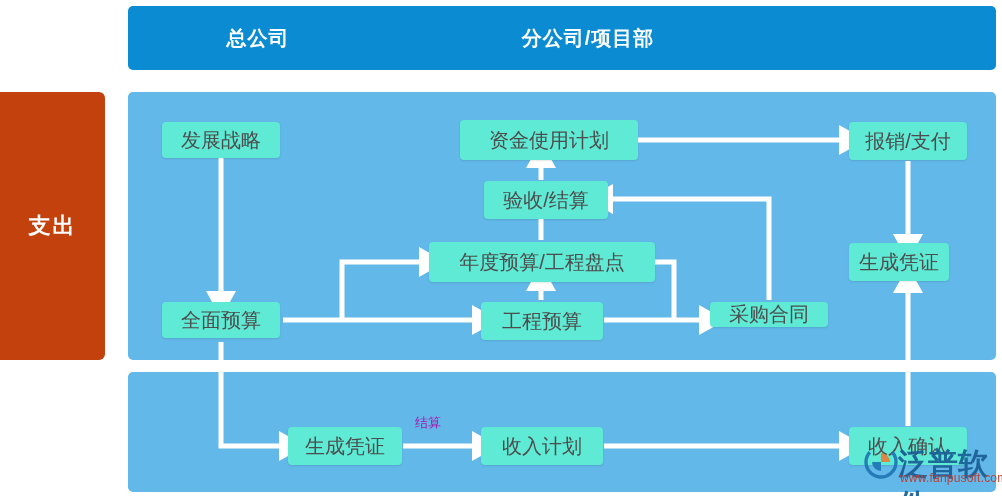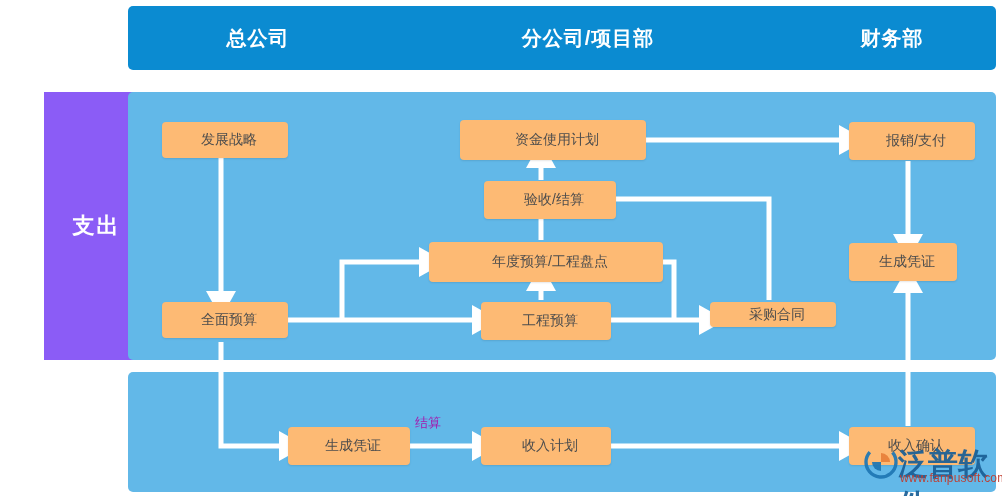--- a/index.html
+++ b/index.html
@@ -8,41 +8,41 @@
   #root{position:relative;width:1002px;height:496px;background:#fff;}
 
   
   .header-bar{position:absolute;left:128px;top:6px;width:868px;height:64px;
               background:#0b8bd1;border-radius:5px;}
   .header-cell{position:absolute;top:0;height:64px;display:flex;
                align-items:center;justify-content:center;
                color:#ffffff;font-size:20px;font-weight:bold;letter-spacing:1px;}
 
   
-  .rowlabel{position:absolute;left:0;background:#8b5cf6;
+  .rowlabel{position:absolute;left:0;background:#c2410c;
             border-top-right-radius:6px;border-bottom-right-radius:6px;
             display:flex;align-items:center;justify-content:center;
-            color:#fff;font-size:22px;font-weight:bold;letter-spacing:2px;margin-left:44px;}
+            color:#fff;font-size:22px;font-weight:bold;letter-spacing:2px;}
   .rowlabel.expense{top:92px;width:105px;height:268px;}
   .rowlabel.income{top:372px;width:105px;height:120px;}
 
   
   .panel{position:absolute;left:128px;background:#62b8e8;border-radius:5px;}
   .panel.expense{top:92px;width:868px;height:268px;}
   .panel.income{top:372px;width:868px;height:120px;}
 
   
   .flow{position:absolute;left:0;top:0;width:1002px;height:496px;
         pointer-events:none;}
 
   
-  .node{position:absolute;background:#fdba74;border-radius:4px;
+  .node{position:absolute;background:#5eead4;border-radius:4px;
         display:flex;align-items:center;justify-content:center;
-        color:#4d4d4d;font-size:14px;white-space:nowrap;
-        box-shadow:0 1px 2px rgba(0,0,0,.10);padding-left:8px;}
+        color:#4d4d4d;font-size:20px;white-space:nowrap;
+        box-shadow:0 1px 2px rgba(0,0,0,.10);}
 
   
   .edge-label{position:absolute;color:#a21caf;font-size:13px;white-space:nowrap;}
 
   
   .wm{position:absolute;left:862px;top:444px;width:138px;height:50px;
       pointer-events:none;opacity:.93;}
   .wm-txt{position:absolute;left:36px;top:0px;font-size:30px;font-weight:bold;
           color:#1a5f96;letter-spacing:0px;}
   .wm-url{position:absolute;left:38px;top:27px;font-size:12px;color:#c0392b;
@@ -52,23 +52,20 @@
 <body>
 
 <div id="root">
 
   <div class="header-bar">
     <div class="header-cell" style="left:0px;width:260px;">
       <span>总公司</span>
     </div>
     <div class="header-cell" style="left:260px;width:400px;">
       <span>分公司/项目部</span>
-    </div>
-    <div class="header-cell" style="left:660px;width:208px;">
-      <span>财务部</span>
     </div>
   </div>
 
   <div class="rowlabel expense">
     <span>支出</span>
   </div>
 
   <div class="panel expense"></div>
   <div class="panel income"></div>
 

